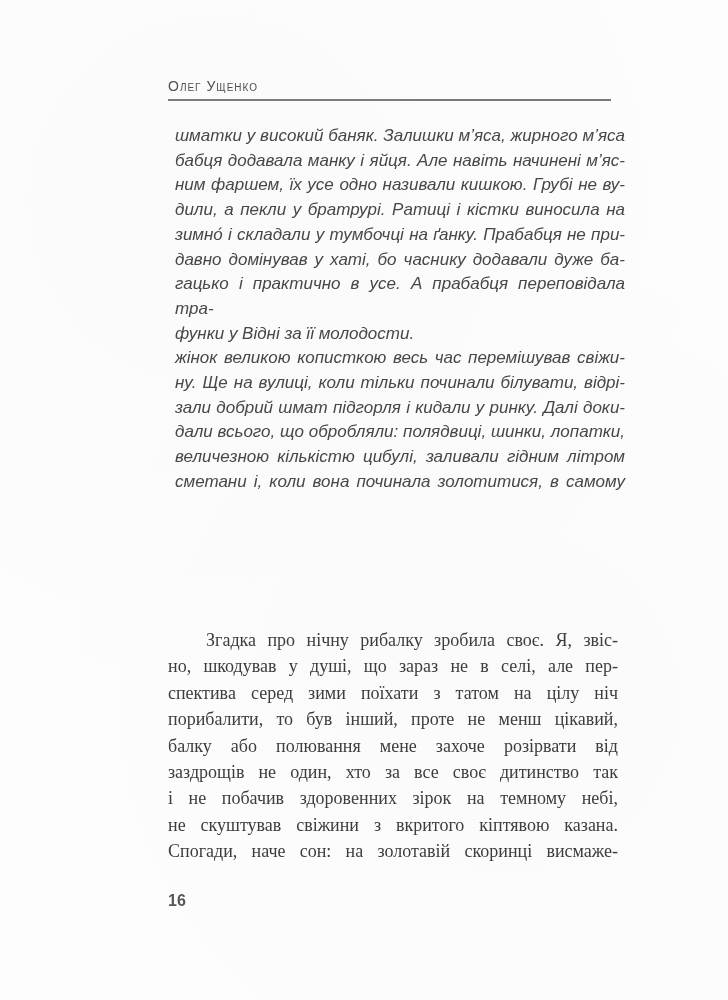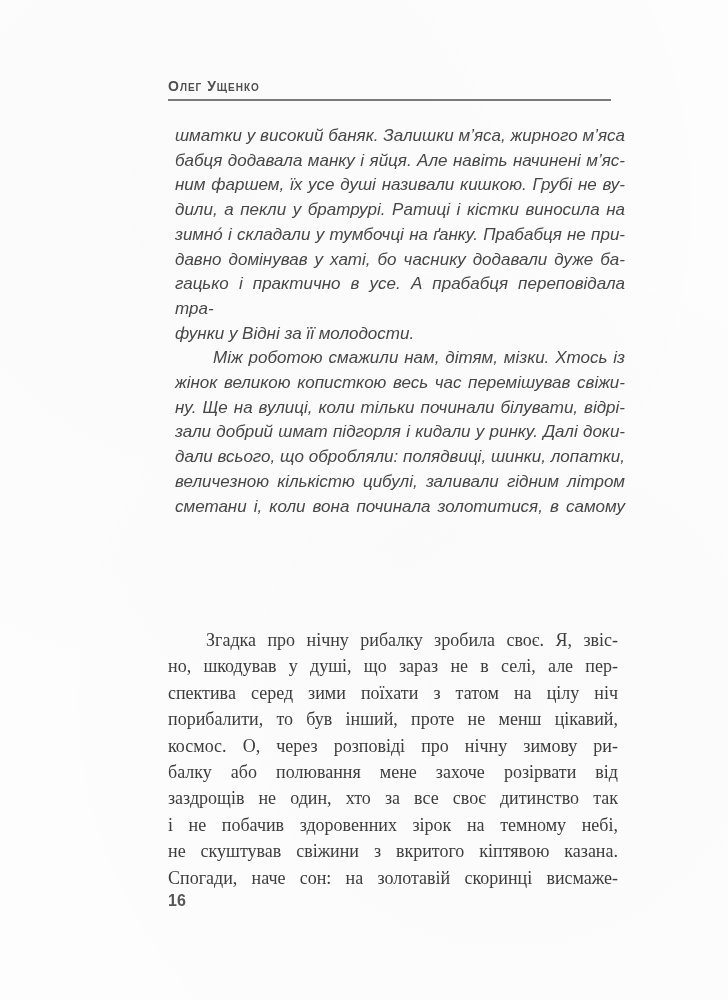--- a/index.html
+++ b/index.html
@@ -20,21 +20,21 @@
   }
   .runhead {
     position: absolute;
     left: 168px;
     top: 78px;
     width: 443px;
     padding-bottom: 5px;
     border-bottom: 2px solid #7a7a7a;
     font-family: "Liberation Sans", sans-serif;
     font-variant: small-caps;
-    font-weight: 700;
+    font-weight: 400;
     font-size: 14px;
     letter-spacing: 1px;
     color: #4f4f4f;
   }
   .body-part1 {
     position: absolute;
     left: 168px;
     top: 124px;
     width: 450px;
     font-family: "Liberation Sans", sans-serif;
@@ -78,45 +78,43 @@
 <div class="scan-page">
 
   <div class="runhead">
     <span>Олег Ущенко</span>
   </div>
 
   <div class="body-part1">
       <div class="para">
         <div class="line">шматки у високий баняк. Залишки м’яса, жирного м’яса</div>
         <div class="line">бабця додавала манку і яйця. Але навіть начинені м’яс-</div>
-        <div class="line">ним фаршем, їх усе душі називали кишкою. Грубі не ву-</div>
+        <div class="line">ним фаршем, їх усе одно називали кишкою. Грубі не ву-</div>
         <div class="line">дили, а пекли у братрурі. Ратиці і кістки виносила на</div>
         <div class="line">зимно́ і складали у тумбочці на ґанку. Прабабця не при-</div>
         <div class="line">давно домінував у хаті, бо часнику додавали дуже ба-</div>
         <div class="line">гацько і практично в усе. А прабабця переповідала тра-</div>
         <div class="line last">функи у Відні за її молодости.</div>
       </div>
       <div class="para">
-        <div class="line indent">Між роботою смажили нам, дітям, мізки. Хтось із</div>
         <div class="line">жінок великою кописткою весь час перемішував свіжи-</div>
         <div class="line">ну. Ще на вулиці, коли тільки починали білувати, відрі-</div>
         <div class="line">зали добрий шмат підгорля і кидали у ринку. Далі доки-</div>
         <div class="line">дали всього, що обробляли: полядвиці, шинки, лопатки,</div>
         <div class="line">величезною кількістю цибулі, заливали гідним літром</div>
         <div class="line">сметани і, коли вона починала золотитися, в самому</div>
       </div>
     </div>
 
   <div class="body-part2">
       <div class="para">
         <div class="line indent">Згадка про нічну рибалку зробила своє. Я, звіс-</div>
         <div class="line">но, шкодував у душі, що зараз не в селі, але пер-</div>
         <div class="line">спектива серед зими поїхати з татом на цілу ніч</div>
         <div class="line">порибалити, то був інший, проте не менш цікавий,</div>
-        <div class="line">космос. О, через розповіді про нічну зимову ри-</div>
         <div class="line">балку або полювання мене захоче розірвати від</div>
         <div class="line">заздрощів не один, хто за все своє дитинство так</div>
         <div class="line">і не побачив здоровенних зірок на темному небі,</div>
         <div class="line">не скуштував свіжини з вкритого кіптявою казана.</div>
         <div class="line">Спогади, наче сон: на золотавій скоринці висмаже-</div>
       </div>
     </div>
 
   <div class="pagenum">16</div>
 

